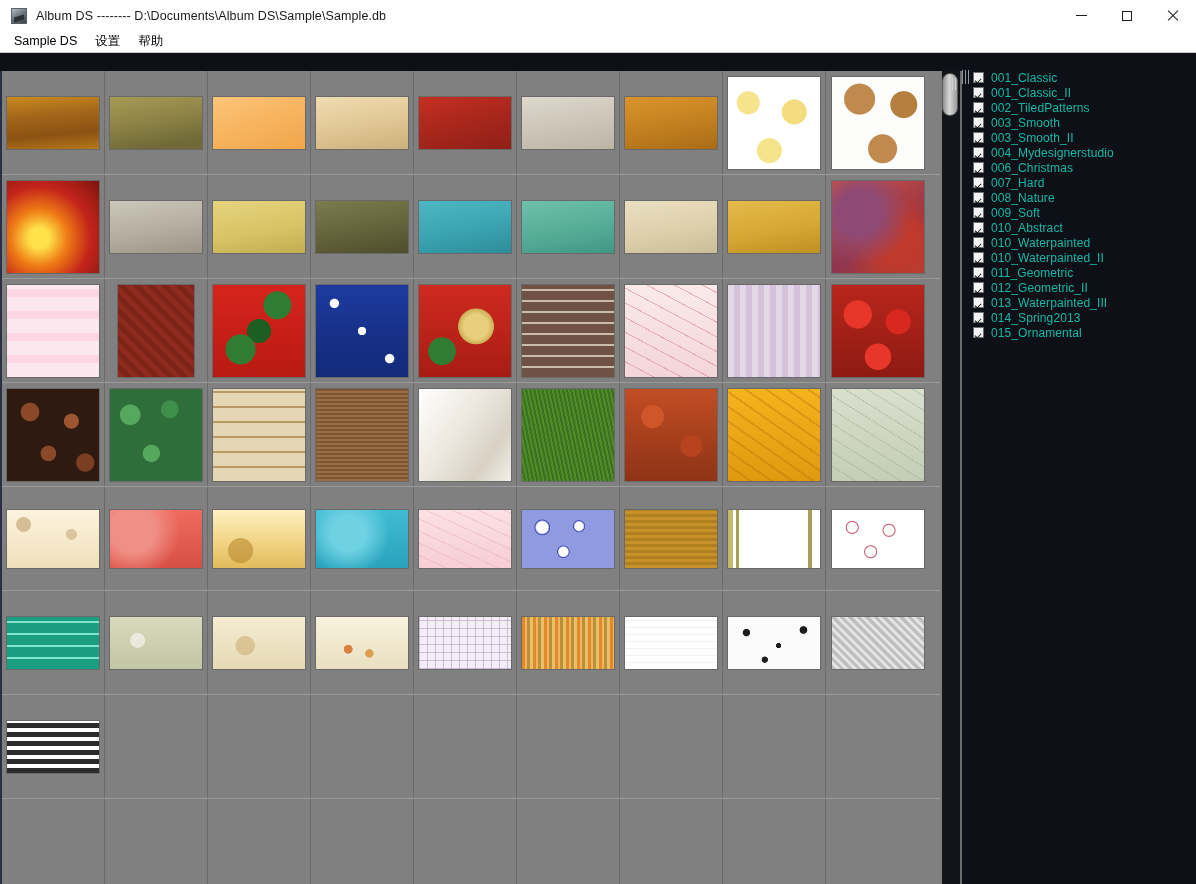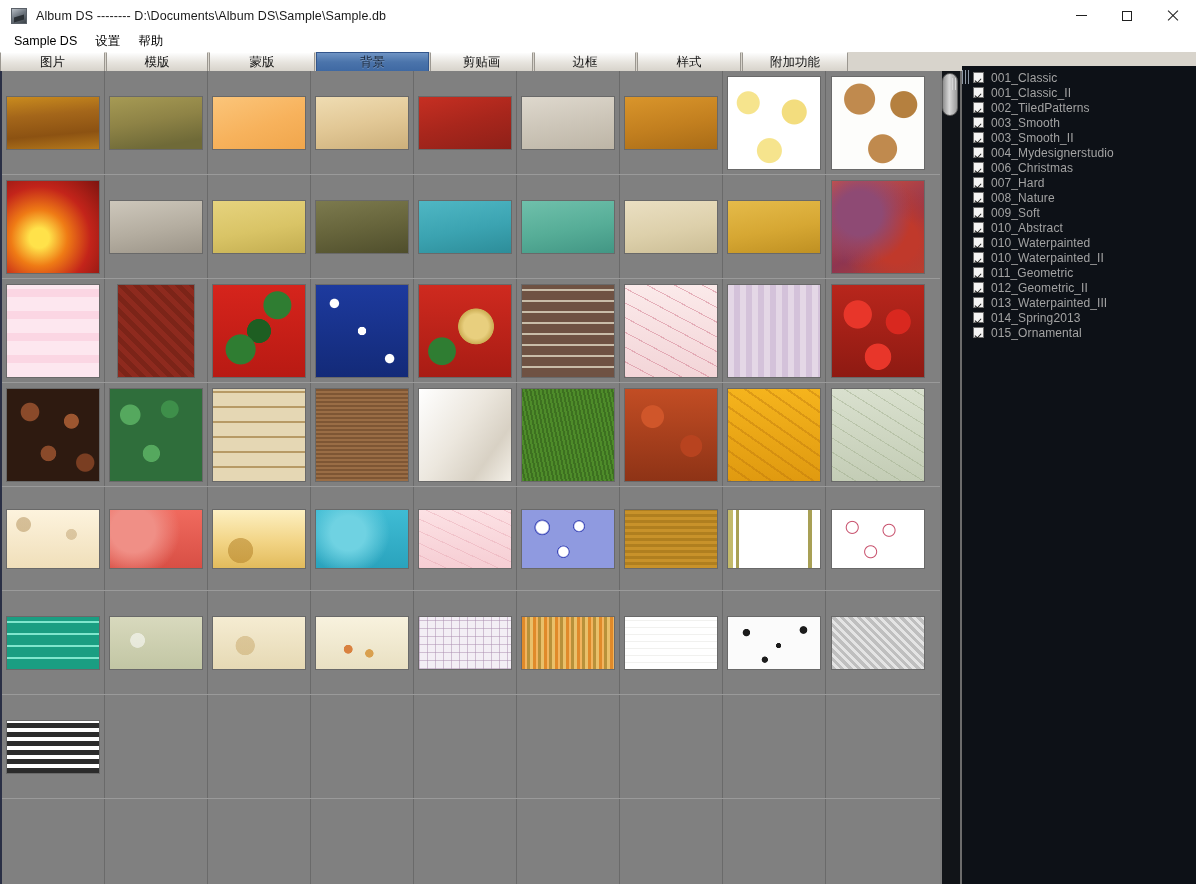--- a/index.html
+++ b/index.html
@@ -127,21 +127,21 @@
   .cbox{
     width:11px;height:11px;flex:none;margin-right:7px;margin-left:2px;
     background:#f4f4f4;border:1px solid #6d6d6d;box-sizing:border-box;
     position:relative;
   }
   .cbox:after{
     content:"";position:absolute;left:2px;top:4px;width:3px;height:5px;
     border:solid #1a1a1a;border-width:0 1.4px 1.4px 0;transform:rotate(42deg);
   }
   .tree-label{
-    font-size:12px;color:#a3a3a3;white-space:nowrap;letter-spacing:.1px;
+    font-size:12px;color:#14b8a6;white-space:nowrap;letter-spacing:.1px;
   }
 </style>
 </head>
 <body>
 
 <div class="app">
 
   <div class="titlebar">
     <div class="app-icon"></div>
     <div class="title-text">Album DS --------   D:\Documents\Album DS\Sample\Sample.db</div>
@@ -157,31 +157,20 @@
         </div>
     </div>
   </div>
 
   <div class="menubar" id="menubar">
       <div class="menu-item">Sample DS</div>
       <div class="menu-item">设置</div>
       <div class="menu-item">帮助</div>
     </div>
 
-  <div class="tabbar" id="tabbar">
-      <div class="tab" style="width: 105px;">图片</div>
-      <div class="tab" style="width: 102px;">模版</div>
-      <div class="tab" style="width: 106px;">蒙版</div>
-      <div class="tab sel" style="width: 113px;">背景</div>
-      <div class="tab" style="width: 103px;">剪贴画</div>
-      <div class="tab" style="width: 102px;">边框</div>
-      <div class="tab" style="width: 104px;">样式</div>
-      <div class="tab" style="width: 106px;">附加功能</div>
-      <div class="tab-end"></div>
-    </div>
 
   <div class="gridwrap">
     <div class="grid" id="grid">
         <div class="row" style="height: 104px;">
           <div class="cell">
             <div class="thumb" style="width: 92px; height: 52px; background: linear-gradient(175deg, rgb(201, 139, 30), rgb(164, 102, 26) 35%, rgb(140, 82, 18) 70%, rgb(181, 121, 28));"></div>
           </div>
           <div class="cell">
             <div class="thumb" style="width: 92px; height: 52px; background: linear-gradient(170deg, rgb(166, 154, 84), rgb(142, 131, 70) 45%, rgb(111, 106, 56) 85%);"></div>
           </div>

